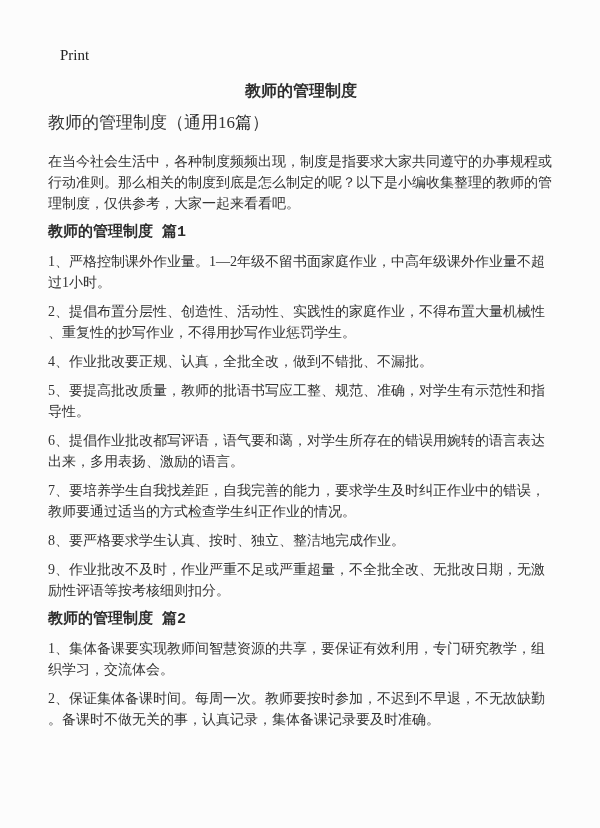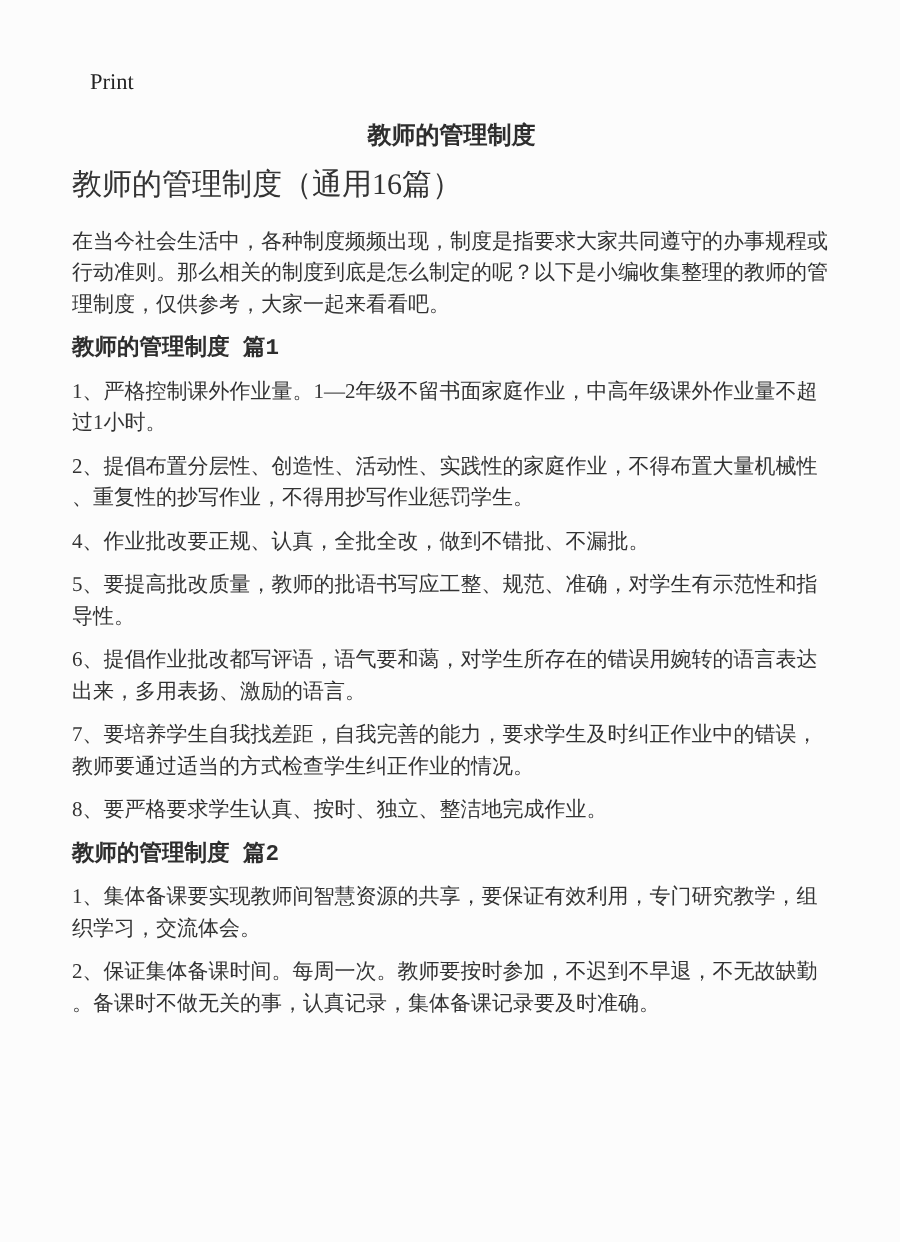--- a/index.html
+++ b/index.html
@@ -27,21 +27,21 @@
   }
   .doc-title {
     font-size: 16px;
     line-height: 23px;
     font-weight: bold;
     text-align: center;
     margin: 0 0 13px 0;
     color: #2e2e2e;
   }
   .subtitle {
-    font-size: 20px;
+    font-size: 17px;
     line-height: 16px;
     margin: 0 0 20px 0;
   }
   .para {
     font-size: 14px;
     line-height: 21px;
     margin: 0 0 8px 0;
     word-break: break-all;
     line-break: anywhere;
     text-align: left;
@@ -70,19 +70,20 @@
 
   <h2 class="section-heading">教师的管理制度 篇1</h2>
 
   <p class="para">1、严格控制课外作业量。1—2年级不留书面家庭作业，中高年级课外作业量不超过1小时。</p>
   <p class="para">2、提倡布置分层性、创造性、活动性、实践性的家庭作业，不得布置大量机械性、重复性的抄写作业，不得用抄写作业惩罚学生。</p>
   <p class="para">4、作业批改要正规、认真，全批全改，做到不错批、不漏批。</p>
   <p class="para">5、要提高批改质量，教师的批语书写应工整、规范、准确，对学生有示范性和指导性。</p>
   <p class="para">6、提倡作业批改都写评语，语气要和蔼，对学生所存在的错误用婉转的语言表达出来，多用表扬、激励的语言。</p>
   <p class="para">7、要培养学生自我找差距，自我完善的能力，要求学生及时纠正作业中的错误，教师要通过适当的方式检查学生纠正作业的情况。</p>
   <p class="para">8、要严格要求学生认真、按时、独立、整洁地完成作业。</p>
+  <p class="para">9、作业批改不及时，作业严重不足或严重超量，不全批全改、无批改日期，无激励性评语等按考核细则扣分。</p>
 
   <h2 class="section-heading">教师的管理制度 篇2</h2>
 
   <p class="para">1、集体备课要实现教师间智慧资源的共享，要保证有效利用，专门研究教学，组织学习，交流体会。</p>
   <p class="para">2、保证集体备课时间。每周一次。教师要按时参加，不迟到不早退，不无故缺勤。备课时不做无关的事，认真记录，集体备课记录要及时准确。</p>
 
 </div>
 
 </body></html>

